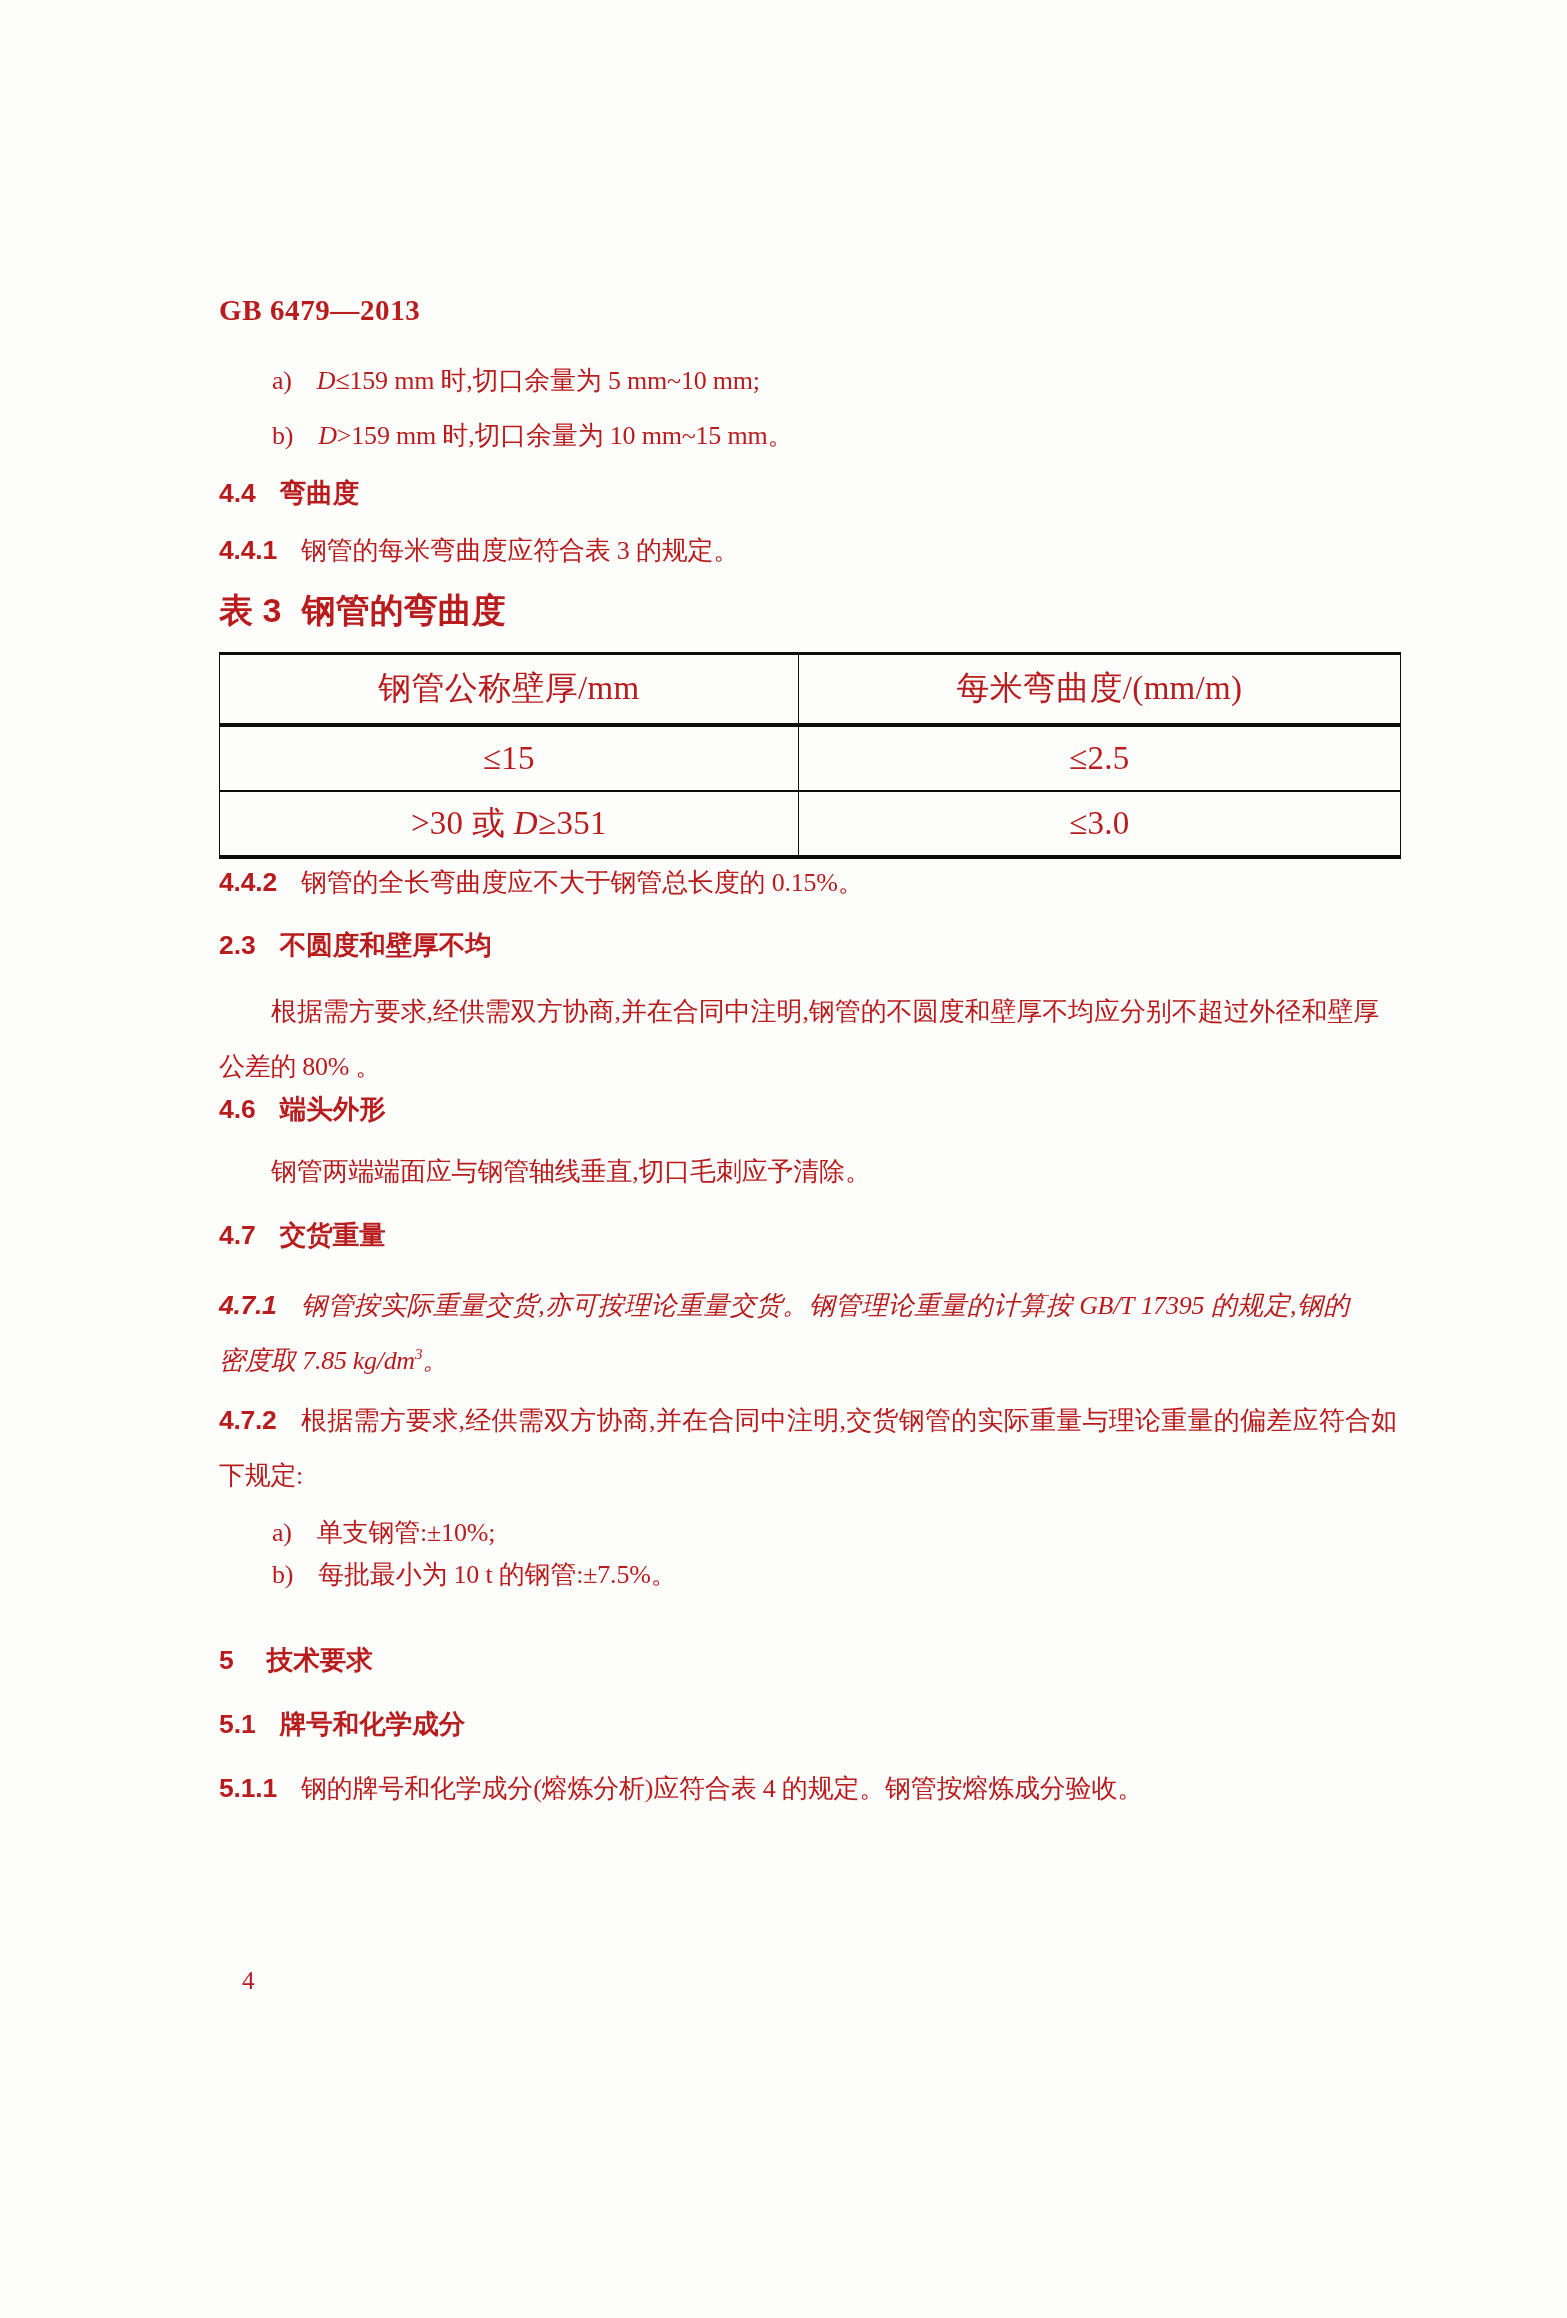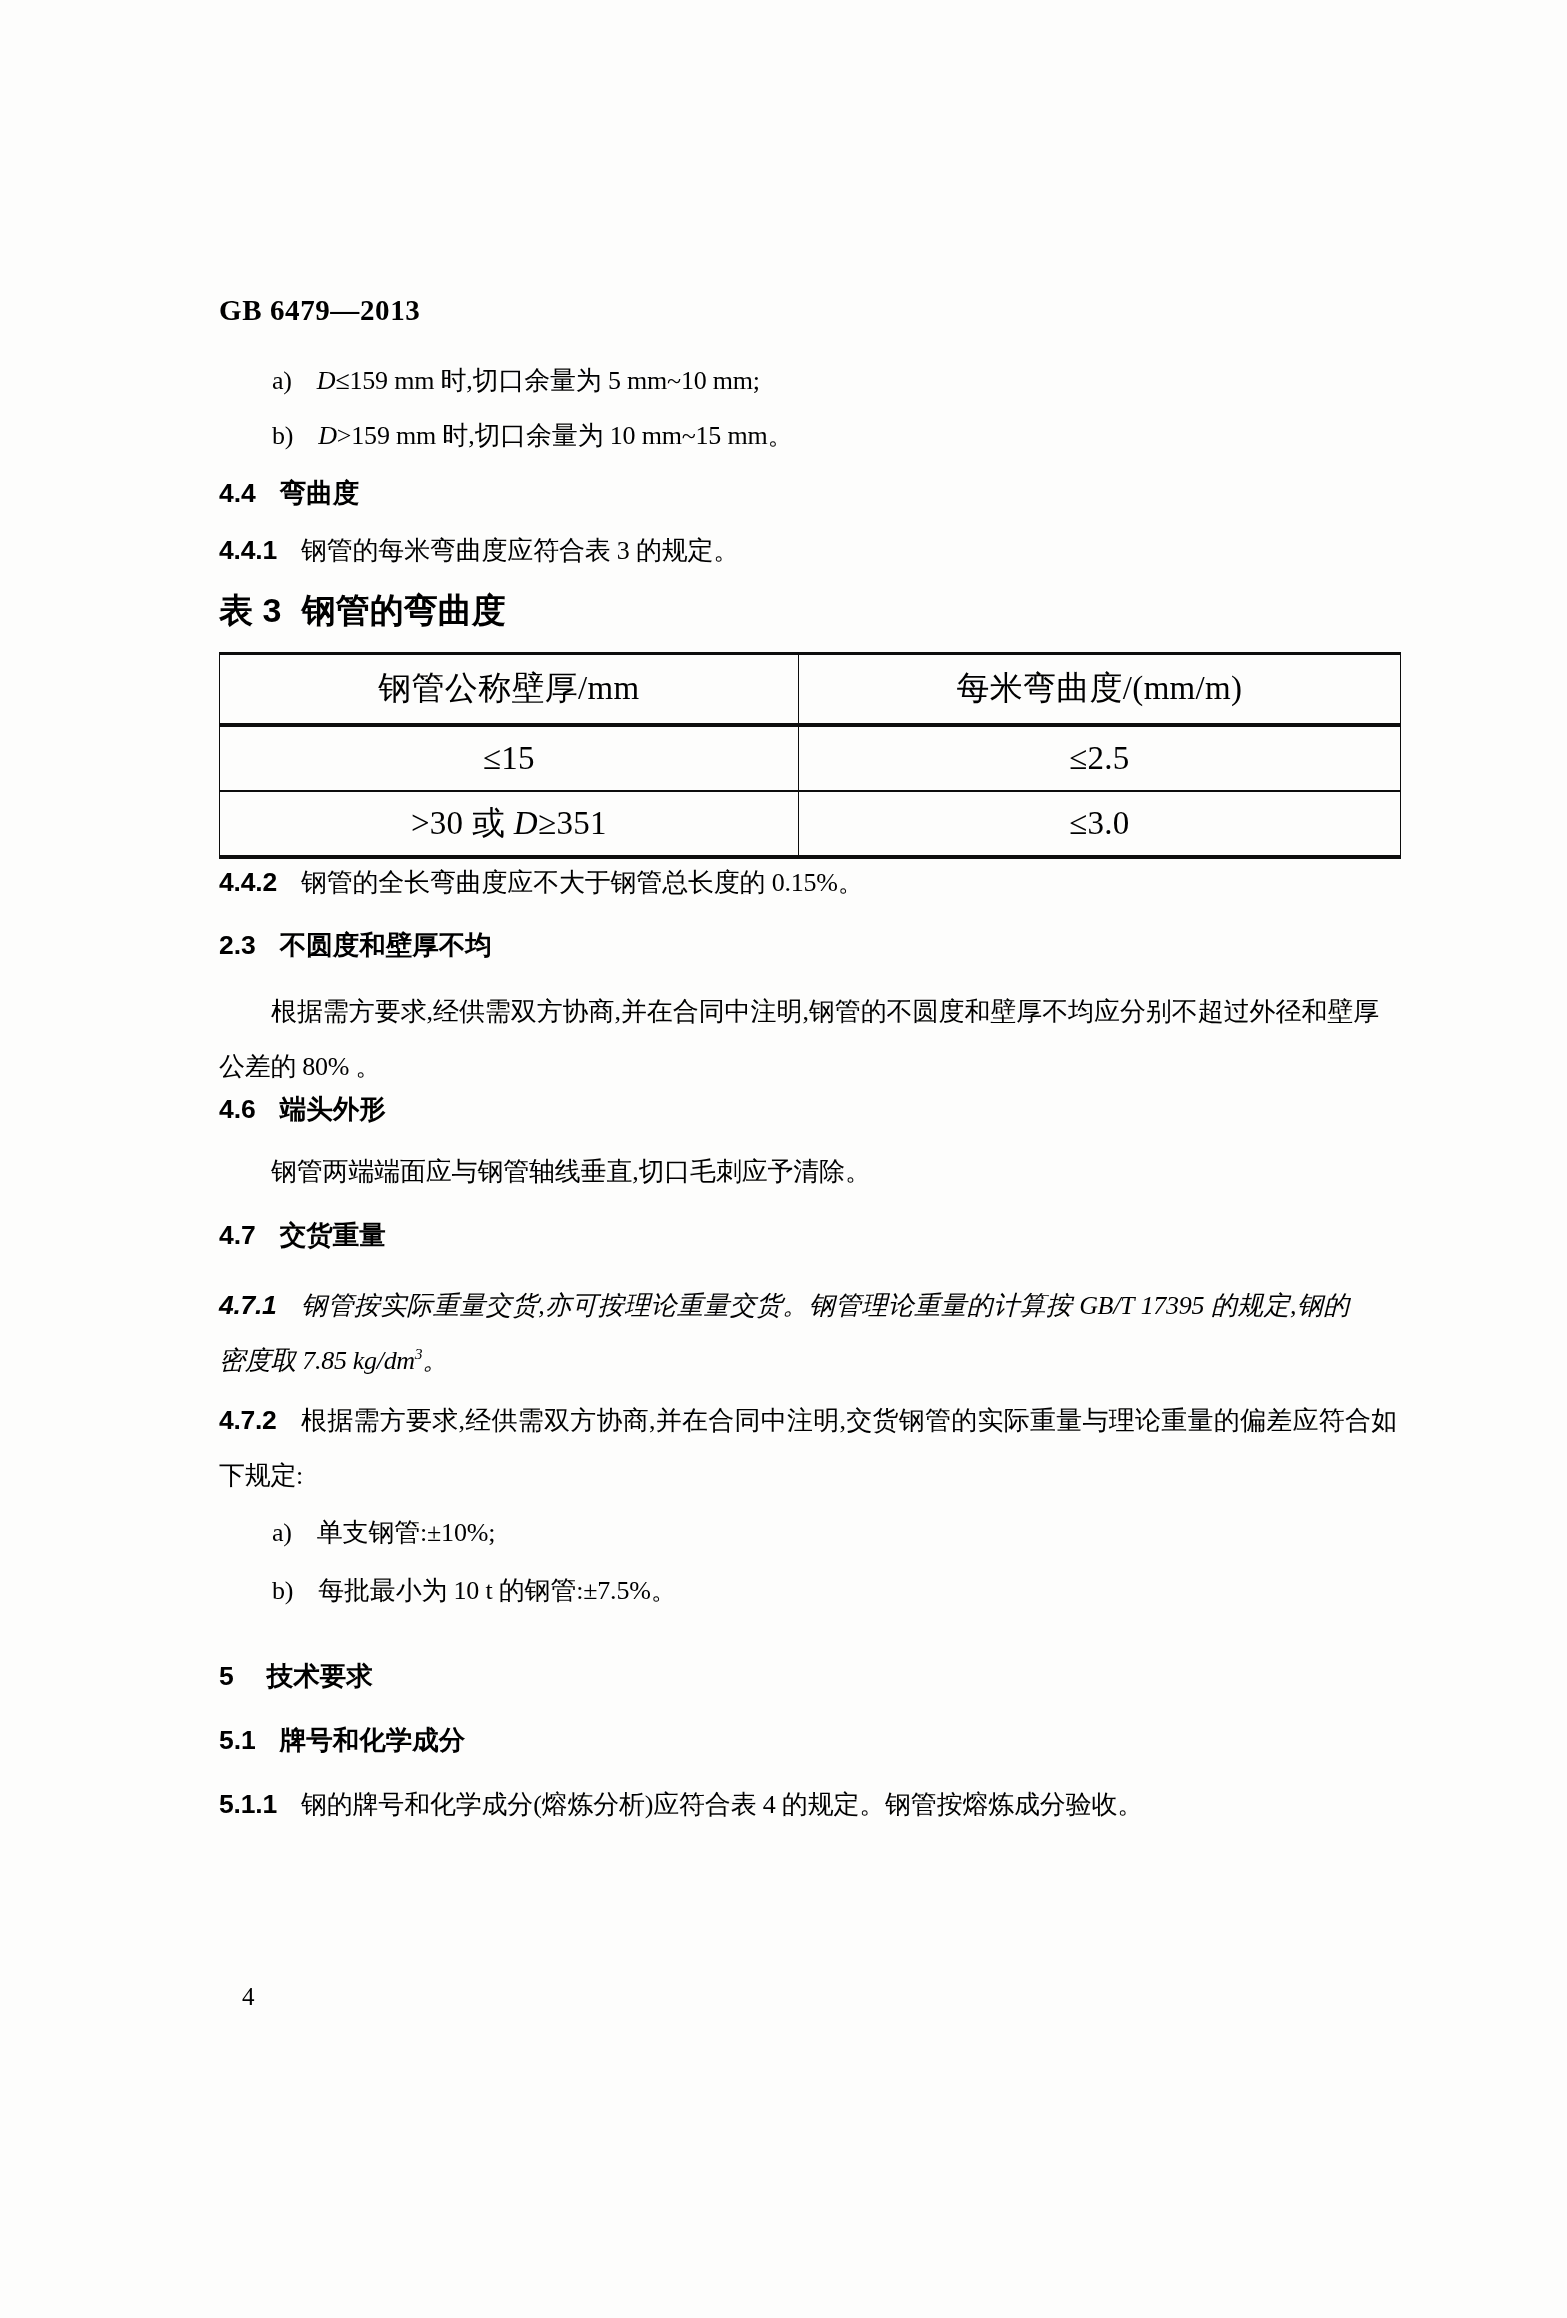--- a/index.html
+++ b/index.html
@@ -3,21 +3,21 @@
 <meta charset="utf-8">
 <style>
   * { margin: 0; padding: 0; box-sizing: border-box; }
   html, body { background: #e8e8e8; }
   .page {
     position: relative;
     width: 1568px;
     height: 2319px;
     margin: 0 auto;
     background: #fdfdfc;
-    color: #000000;
+    color: #b91c1c;
     font-family: "Liberation Serif", "DejaVu Serif", serif;
     font-size: 26px;
     padding-top: 295px;
     padding-left: 219px;
     overflow: hidden;
   }
   .content { width: 1181px; }
 
   .doc-code {
     font-weight: bold;
@@ -60,21 +60,21 @@
   .m-tbl  { margin-top: 27px; }
   .m-s442 { margin-top: 8.4px; }
   .m-s45  { margin-top: 32px; }
   .m-p45  { margin-top: 24px; }
   .m-s46  { }
   .m-p46  { margin-top: 33px; }
   .m-s47  { margin-top: 33px; }
   .m-p471 { margin-top: 28px; }
   .m-p472 { margin-top: 4.8px; }
   .m-a2   { margin-top: 15px; }
-  .m-b2   { margin-top: 28px; }
+  .m-b2   { margin-top: 12px; }
   .m-s5   { margin-top: 55px; }
   .m-s51  { margin-top: 34px; }
   .m-s511 { margin-top: 34px; }
   .m-pgn  { margin-top: 162px; }
 
   .table-caption {
     width: 1182px;
     text-align: left;
     font-family: "Liberation Sans", "DejaVu Sans", sans-serif;
     font-weight: bold;

